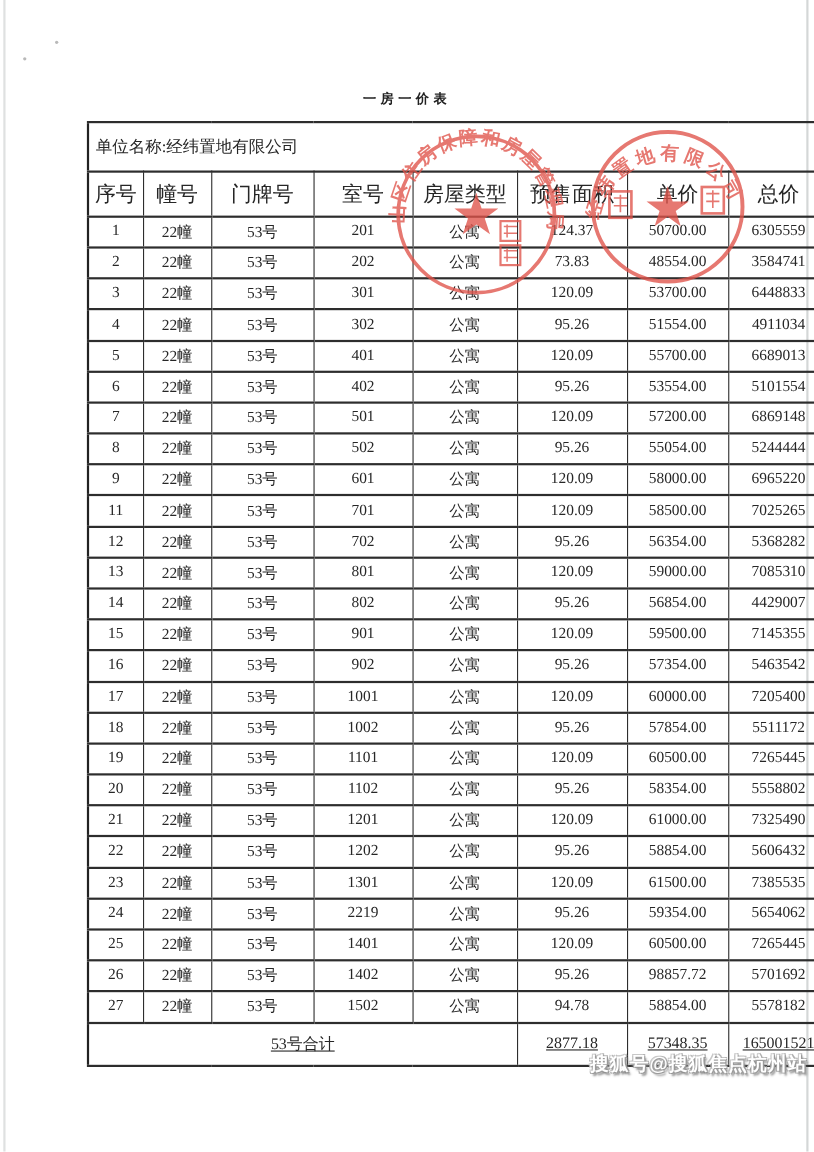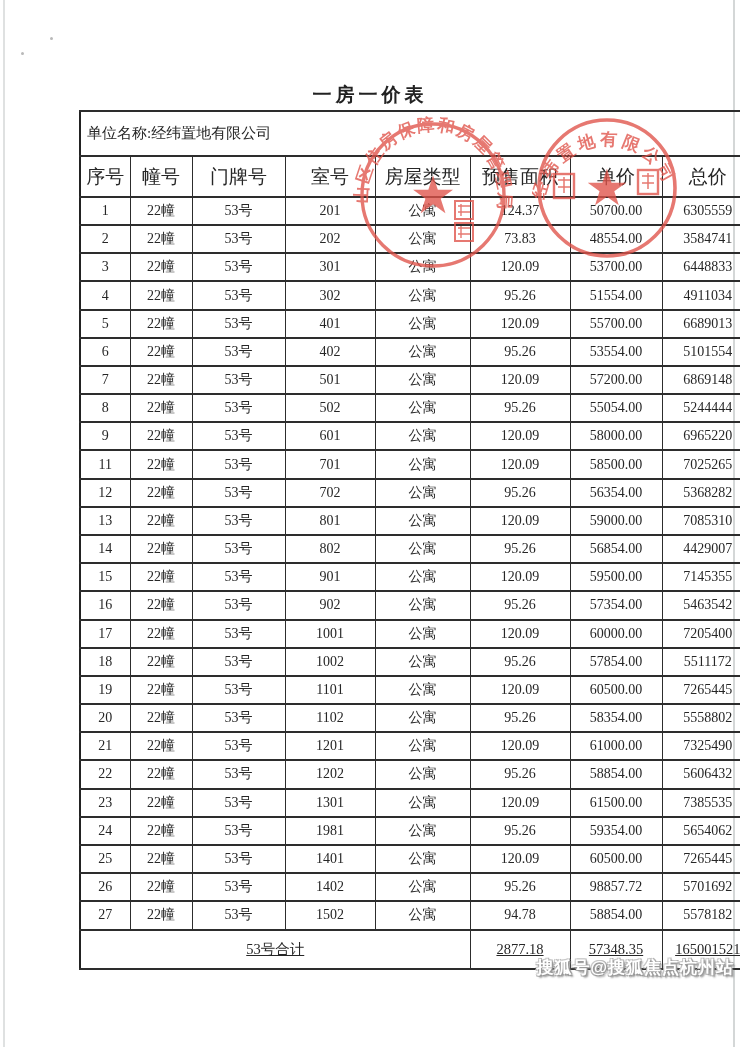--- a/index.html
+++ b/index.html
@@ -7,21 +7,21 @@
     width:740px;height:1047px;position:relative;background:#ffffff;
     font-family:"Liberation Serif","DejaVu Serif",serif;color:#1f1f1f;
     overflow:hidden;
   }
   .scan-edge{position:absolute;top:0;bottom:0;width:2px;background:#c9cdcd;}
   .scan-edge.left{left:3px;opacity:.6;}
   .scan-edge.right{left:733px;opacity:.8;}
 
   .doc-title{
     position:absolute;left:0;top:82px;width:740px;text-align:center;
-    font-size:19px;font-weight:bold;letter-spacing:4px;color:#222;
+    font-size:12px;font-weight:bold;letter-spacing:4px;color:#222;
   }
 
   .price-table{
     position:absolute;left:33px;top:110px;width:674px;height:860px;
     border-collapse:collapse;table-layout:fixed;
     font-size:14px;
     margin-left:46px;
   }
   .price-table td,.price-table th{
     border:1.5px solid #2d2d2d;
@@ -299,21 +299,21 @@
         <td>1301</td>
         <td>公寓</td>
         <td>120.09</td>
         <td>61500.00</td>
         <td>7385535</td>
       </tr>
       <tr>
         <td>24</td>
         <td>22幢</td>
         <td>53号</td>
-        <td>1981</td>
+        <td>2219</td>
         <td>公寓</td>
         <td>95.26</td>
         <td>59354.00</td>
         <td>5654062</td>
       </tr>
       <tr>
         <td>25</td>
         <td>22幢</td>
         <td>53号</td>
         <td>1401</td>

